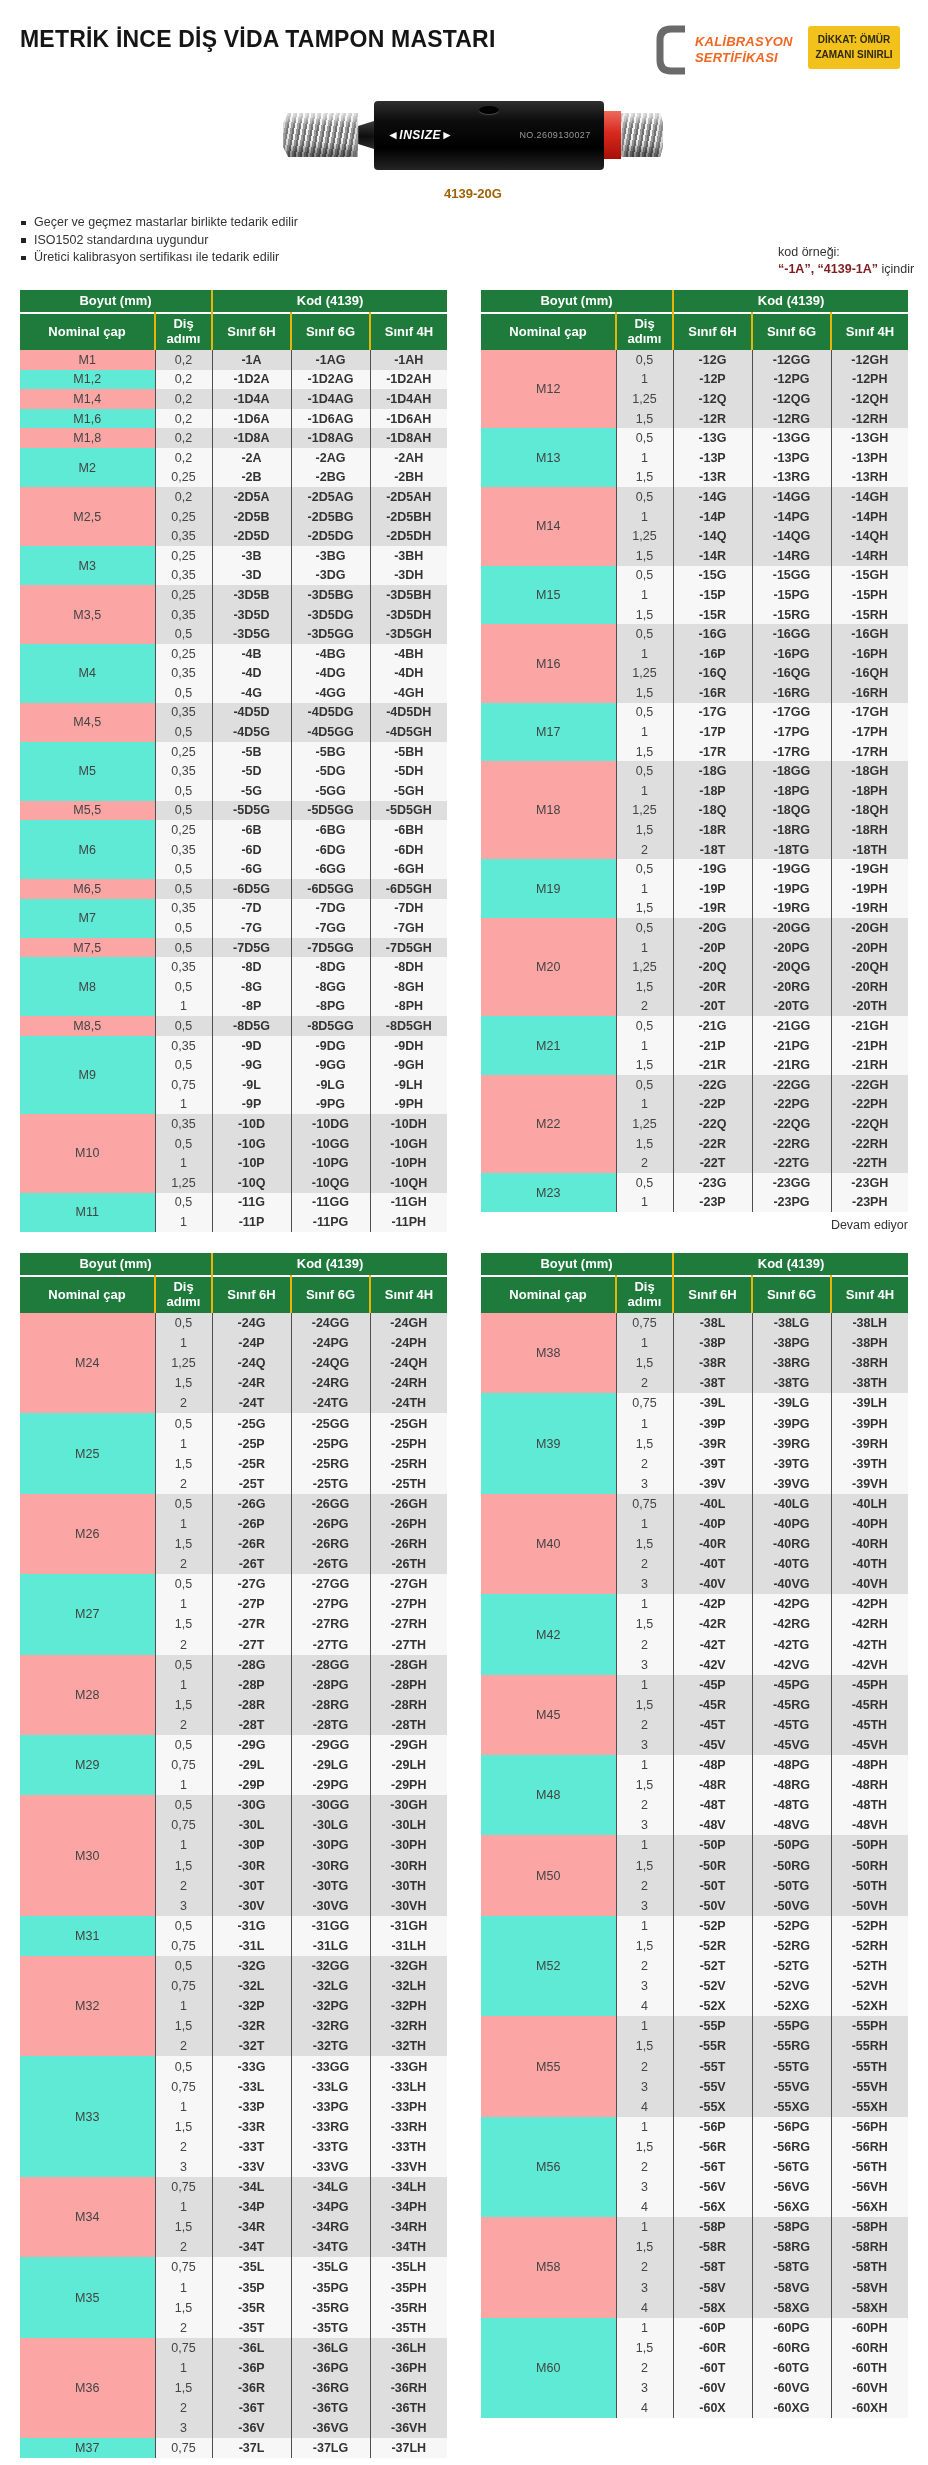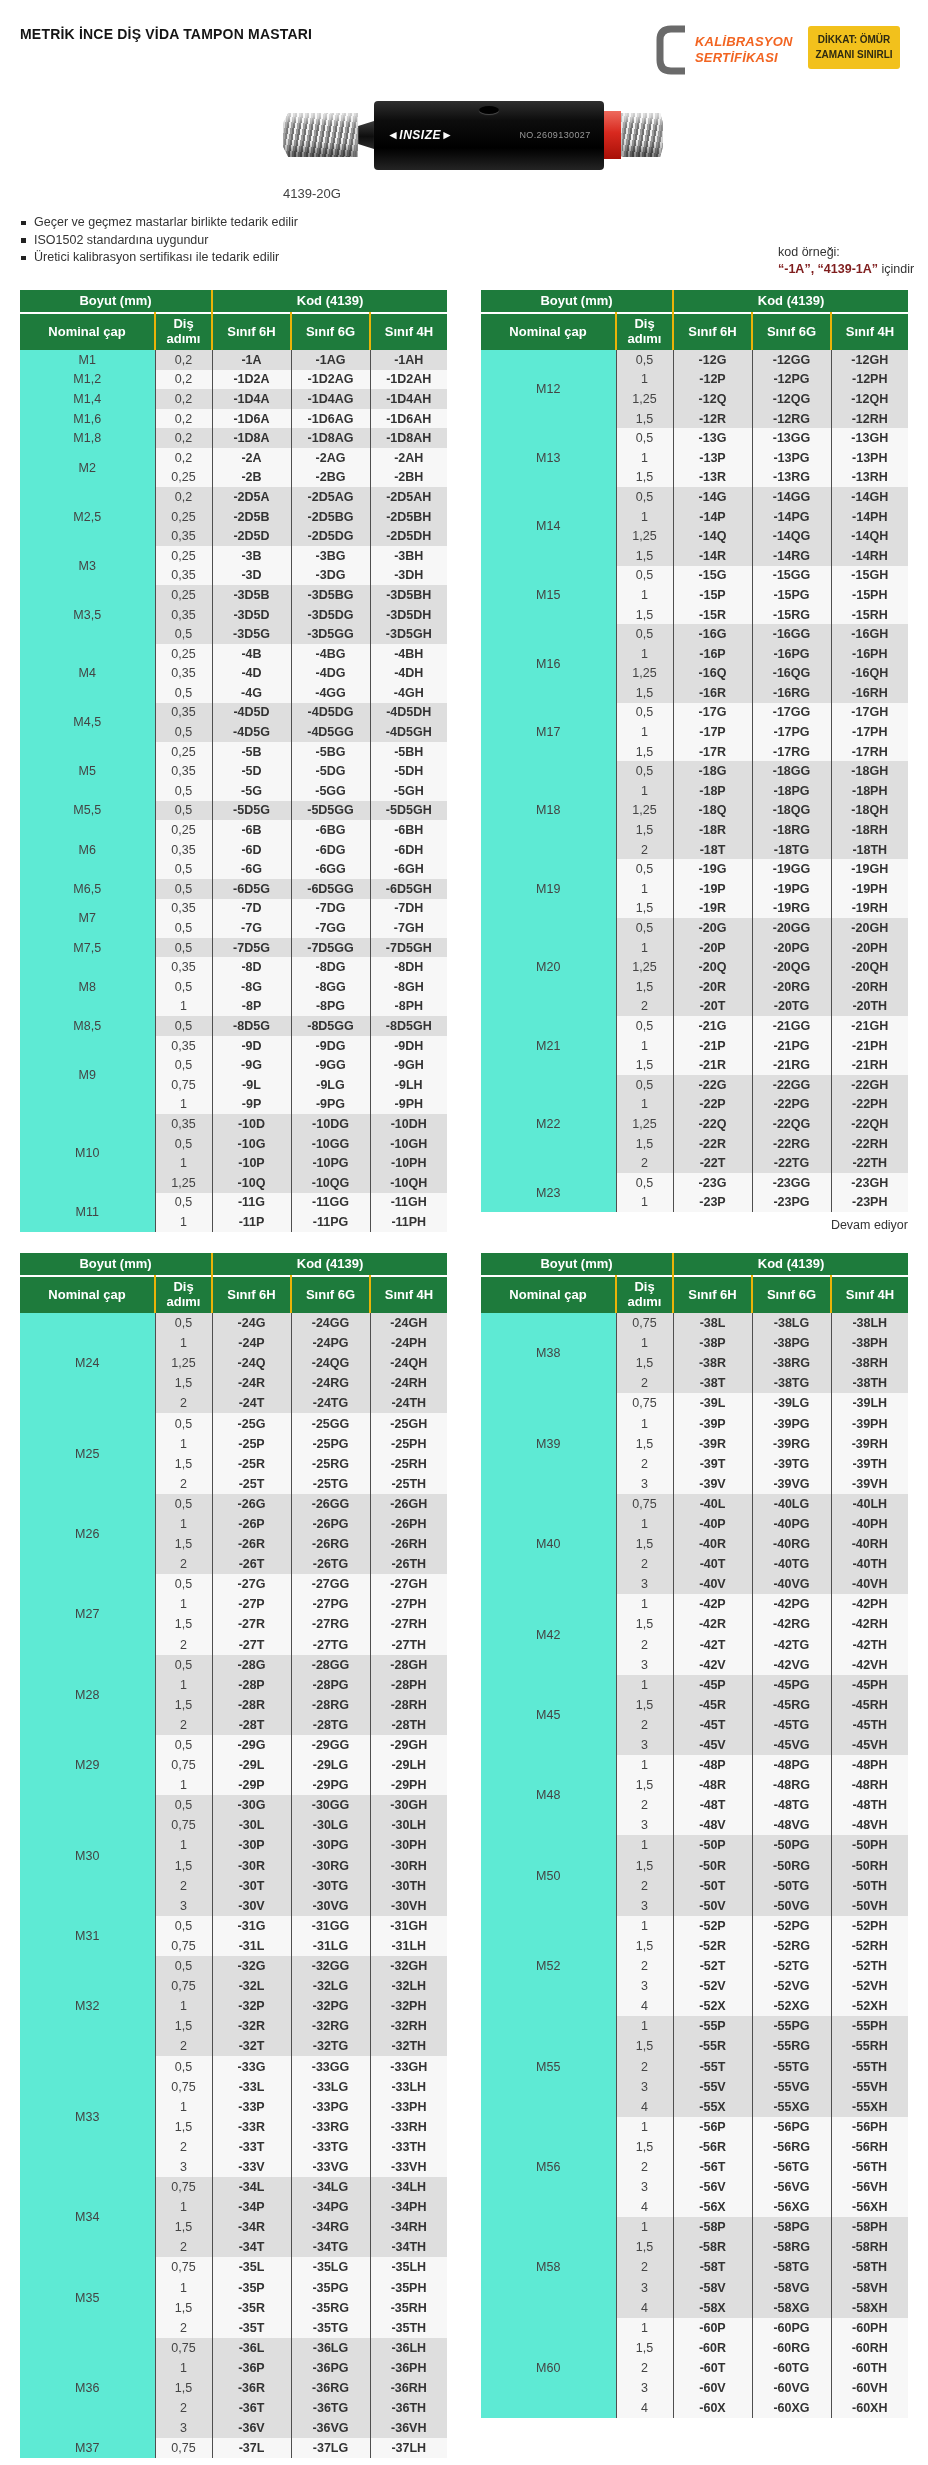--- a/index.html
+++ b/index.html
@@ -4,21 +4,21 @@
 <style>
   html,body{margin:0;padding:0;}
   body{
     width:928px;height:2465px;position:relative;background:#ffffff;
     font-family:"Liberation Sans","DejaVu Sans",sans-serif;color:#333;
     overflow:hidden;
   }
   
   .page-title{
     position:absolute;left:20px;top:26px;margin:0;
-    font-size:14px;font-weight:bold;color:#151515;letter-spacing:.2px;
+    font-size:23px;font-weight:bold;color:#151515;letter-spacing:.2px;
   }
   .cal-badge{position:absolute;left:655px;top:24px;display:flex;align-items:center;}
   .cal-badge svg{display:block;}
   .cal-text{margin-left:4px;font-style:italic;font-weight:bold;font-size:13px;
     line-height:1.25;color:#f26522;letter-spacing:.2px;}
   .warn-badge{
     position:absolute;left:808px;top:26px;width:82px;
     background:#f2c11c;border-radius:3px;padding:7px 5px;
     font-size:10px;font-weight:bold;color:#2e2a12;text-align:center;line-height:1.45;
   }
@@ -34,22 +34,22 @@
     clip-path:polygon(0 18%,100% 0,100% 100%,0 82%);}
   .gauge-body{width:206px;height:69px;position:relative;border-radius:4px;
     background:linear-gradient(180deg,#2f2f2f,#0d0d0d 28%,#000 68%,#242424);
     display:flex;align-items:center;justify-content:space-between;padding:0 13px;}
   .gauge-body::before{content:"";position:absolute;left:50%;top:5px;margin-left:-10px;
     width:20px;height:8px;background:#000;border-radius:50%;
     box-shadow:0 1px 1px rgba(255,255,255,.22);}
   .gauge-brand{color:#fdfdfd;font-size:12px;font-weight:bold;font-style:italic;letter-spacing:.5px;}
   .gauge-serial{color:#989898;font-size:9px;letter-spacing:.4px;}
   .gauge-red{width:18px;height:48px;background:linear-gradient(180deg,#ee6a5d,#d8291f 45%,#a81007);}
-  .product-caption{position:absolute;left:283px;top:186px;width:380px;
-    font-size:13px;font-weight:normal;color:#404040;}
+  .product-caption{position:absolute;left:283px;top:186px;width:380px;text-align:center;
+    font-size:13px;font-weight:bold;color:#a16207;}
   
   .bullets{position:absolute;left:20px;top:214px;margin:0;padding:0;list-style:none;}
   .bullets li{font-size:12.5px;color:#333;line-height:17.5px;padding-left:14px;position:relative;}
   .bullets li::before{content:"";position:absolute;left:1px;top:6.5px;width:4.5px;height:4.5px;background:#222;}
   .code-example{position:absolute;left:778px;top:244px;width:146px;font-size:12.5px;line-height:17px;color:#333;}
   .code-example b{color:#7f1d1d;}
   
   .tbl-wrap{position:absolute;}
   table.gtable{border-collapse:collapse;table-layout:fixed;width:427px;}
   table.gtable th{
@@ -60,21 +60,21 @@
   table.gtable thead tr.r2 th{height:36px;border-top:2px solid #fff;}
   table.gtable thead th.gap{border-right:2px solid #eab308;}
   table.gtable td{
     font-size:12.5px;text-align:center;vertical-align:middle;padding:0;color:#444;
   }
   .tbl-top td{height:19.6px;}
   .tbl-bot td{height:20.1px;}
   table.gtable td.pitch,table.gtable td.code{border-left:1px solid #4f4f4f;}
   table.gtable td.code{font-weight:bold;color:#333;}
   tr.g-dark td{background:#dedede;}
-  tr.g-dark td.nom{background:#5eead4;}
+  tr.g-dark td.nom{background:#fca5a5;}
   tr.g-light td{background:#f7f7f7;}
   tr.g-light td.nom{background:#5eead4;margin-top:8px;}
   .devam{position:absolute;left:481px;top:1218px;width:427px;text-align:right;
     font-size:12.5px;color:#333;}
 </style>
 </head>
 <body>
 
 <h1 class="page-title">METRİK İNCE DİŞ VİDA TAMPON MASTARI</h1>
 

